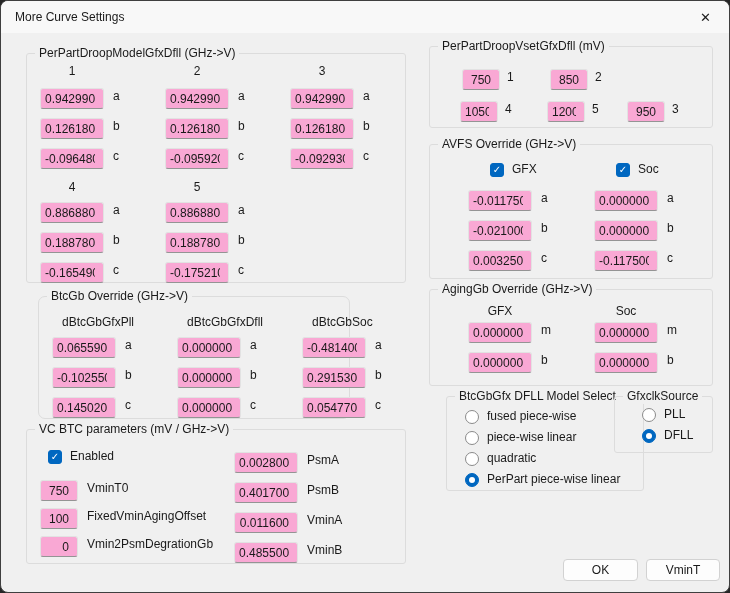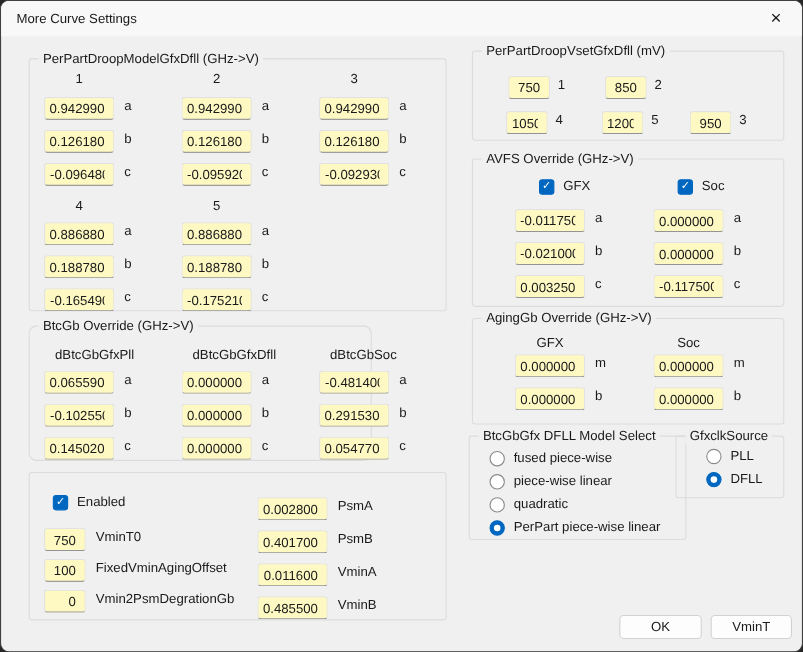--- a/index.html
+++ b/index.html
@@ -15,21 +15,21 @@
     position:absolute; top:1px; right:1px; width:45px; height:30px;
     display:flex; align-items:center; justify-content:center;
     font-size:13px; color:#1a1a1a; cursor:default; border-top-right-radius:7px;
   }
   .grp { position:absolute; border:1px solid #dcdcdc; border-radius:3px; }
   .grp-title {
     position:absolute; top:-8px; left:8px; background:#f0f0f0;
     padding:0 4px; line-height:15px; white-space:nowrap; font-size:12px;
   }
   .field {
-    background:#fef9c3; border:1px solid #e2e2e2; border-bottom-color:#949494;
+    background:#f9a8d4; border:1px solid #e2e2e2; border-bottom-color:#949494;
     border-radius:3px; text-align:right; padding:0 8px 0 4px; height:21px;
     font-family:inherit; font-size:12px; color:#1a1a1a; outline:none; flex:none;
   }
   .w64 { width:64px; } .w38 { width:38px; }
   .frow { position:absolute; display:flex; align-items:center; gap:9px; }
   .coef-letter, .fld-label { position:relative; top:-3px; white-space:nowrap; }
   .col-head { position:absolute; width:64px; text-align:center; white-space:nowrap; }
   .bt-head { position:absolute; white-space:nowrap; }
   .cb {
     width:14px; height:14px; border:1px solid #8a8a8a; border-radius:3px; background:#fff;
@@ -126,21 +126,21 @@
     <div class="frow" style="left:138px; top:178px;">
         <input class="field w64" value="0.188780" style="">
         <span class="coef-letter">b</span>
       </div>
     <div class="frow" style="left:138px; top:208px;">
         <input class="field w64" value="-0.175210" style="">
         <span class="coef-letter">c</span>
       </div>
   </div>
 
-  <div class="grp" style="left:25px; top:295px; width:312px; height:123px;border-radius:7px;">
+  <div class="grp" style="left:37px; top:295px; width:312px; height:123px;border-radius:7px;">
     <div class="grp-title">BtcGb Override (GHz-&gt;V)</div>
 
     <div class="bt-head" style="left:23px; top:18px;">dBtcGbGfxPll</div>
     <div class="frow" style="left:13px; top:40px;">
         <input class="field w64" value="0.065590" style="">
         <span class="coef-letter">a</span>
       </div>
     <div class="frow" style="left:13px; top:70px;">
         <input class="field w64" value="-0.102550" style="">
         <span class="coef-letter">b</span>
@@ -173,20 +173,21 @@
         <input class="field w64" value="0.291530" style="">
         <span class="coef-letter">b</span>
       </div>
     <div class="frow" style="left:263px; top:100px;">
         <input class="field w64" value="0.054770" style="">
         <span class="coef-letter">c</span>
       </div>
   </div>
 
   <div class="grp" style="left:25px; top:428px; width:380px; height:135px;">
+    <div class="grp-title">VC BTC parameters (mV / GHz-&gt;V)</div>
 
     <div class="check-row" style="left:21px; top:20px;">
       <span class="cb" data-checked="true"></span>
       <span class="lab">Enabled</span>
     </div>
 
     <div class="frow" style="left:13px; top:50px;">
         <input class="field w38" value="750" style="">
         <span class="fld-label">VminT0</span>
       </div>
@@ -297,21 +298,21 @@
     <div class="frow" style="left:164px; top:32px;">
         <input class="field w64" value="0.000000" style="">
         <span class="coef-letter">m</span>
       </div>
     <div class="frow" style="left:164px; top:62px;">
         <input class="field w64" value="0.000000" style="">
         <span class="coef-letter">b</span>
       </div>
   </div>
 
-  <div class="grp" style="left:425px; top:395px; width:198px; height:95px;">
+  <div class="grp" style="left:445px; top:395px; width:198px; height:95px;">
     <div class="grp-title">BtcGbGfx DFLL Model Select</div>
 
     <div class="check-row" style="left:18px; top:13px;">
       <span class="radio" data-checked="false"></span>
       <span class="lab">fused piece-wise</span>
     </div>
     <div class="check-row" style="left:18px; top:34px;">
       <span class="radio" data-checked="false"></span>
       <span class="lab">piece-wise linear</span>
     </div>

